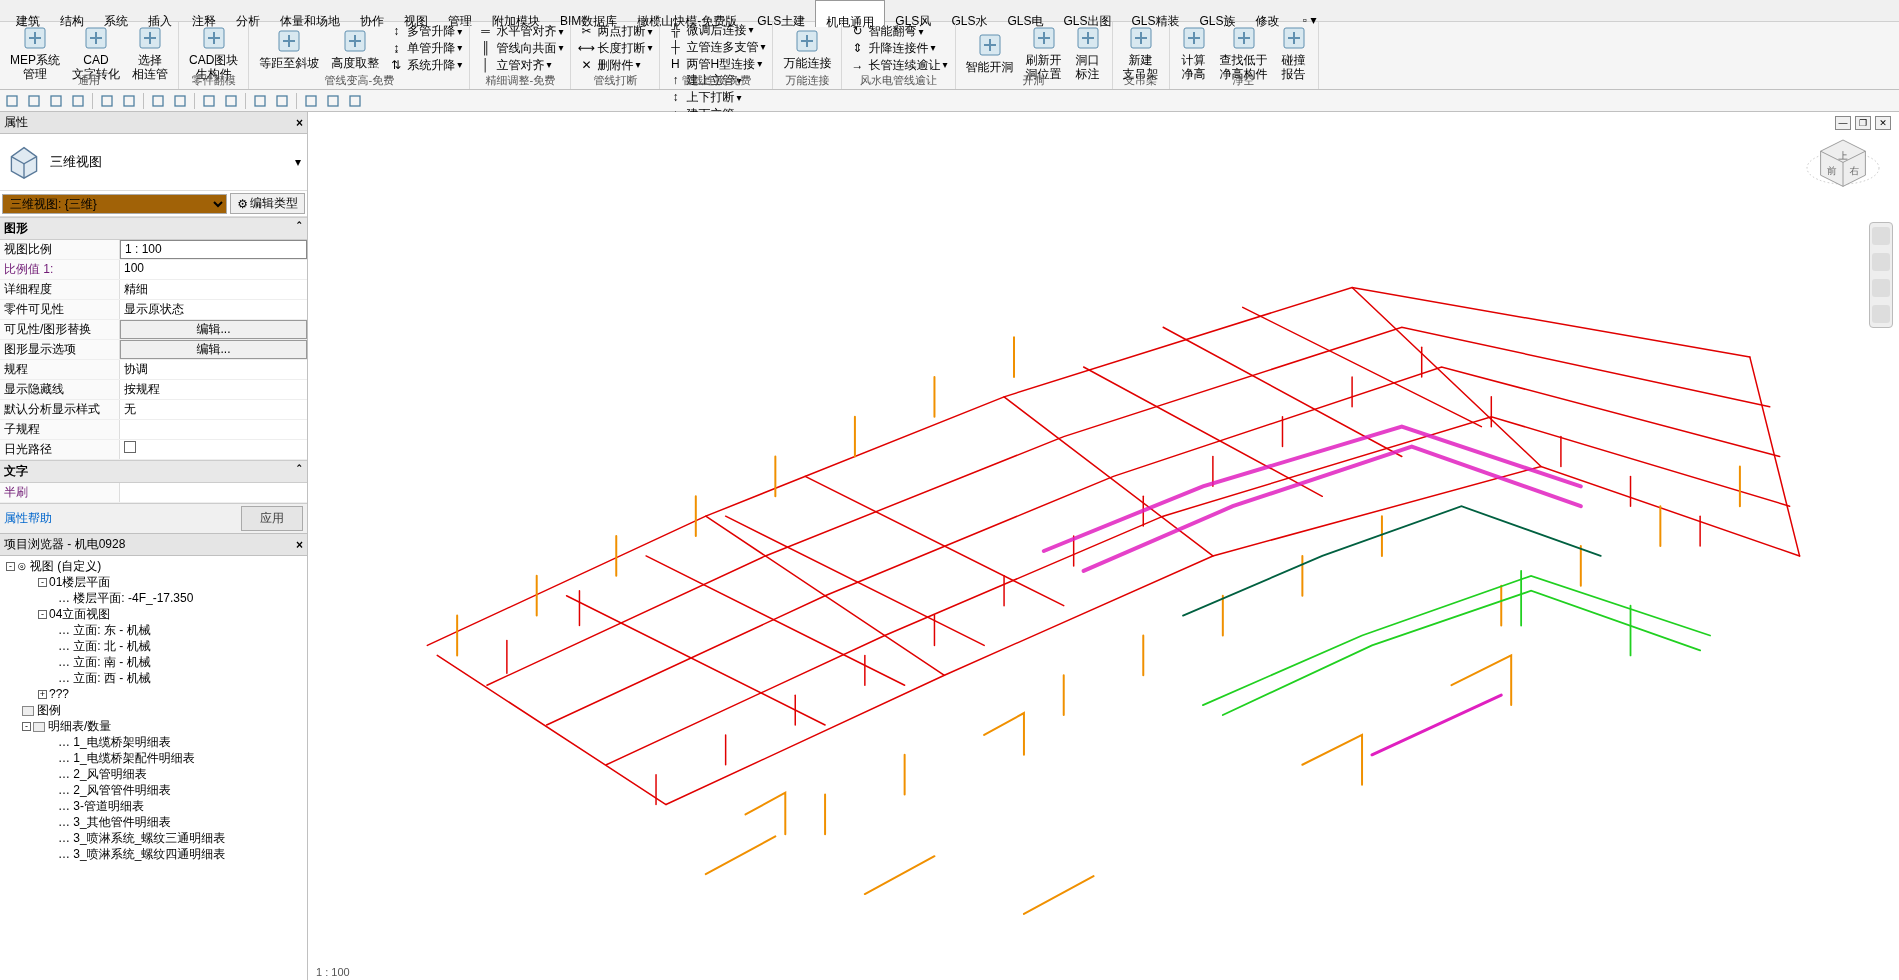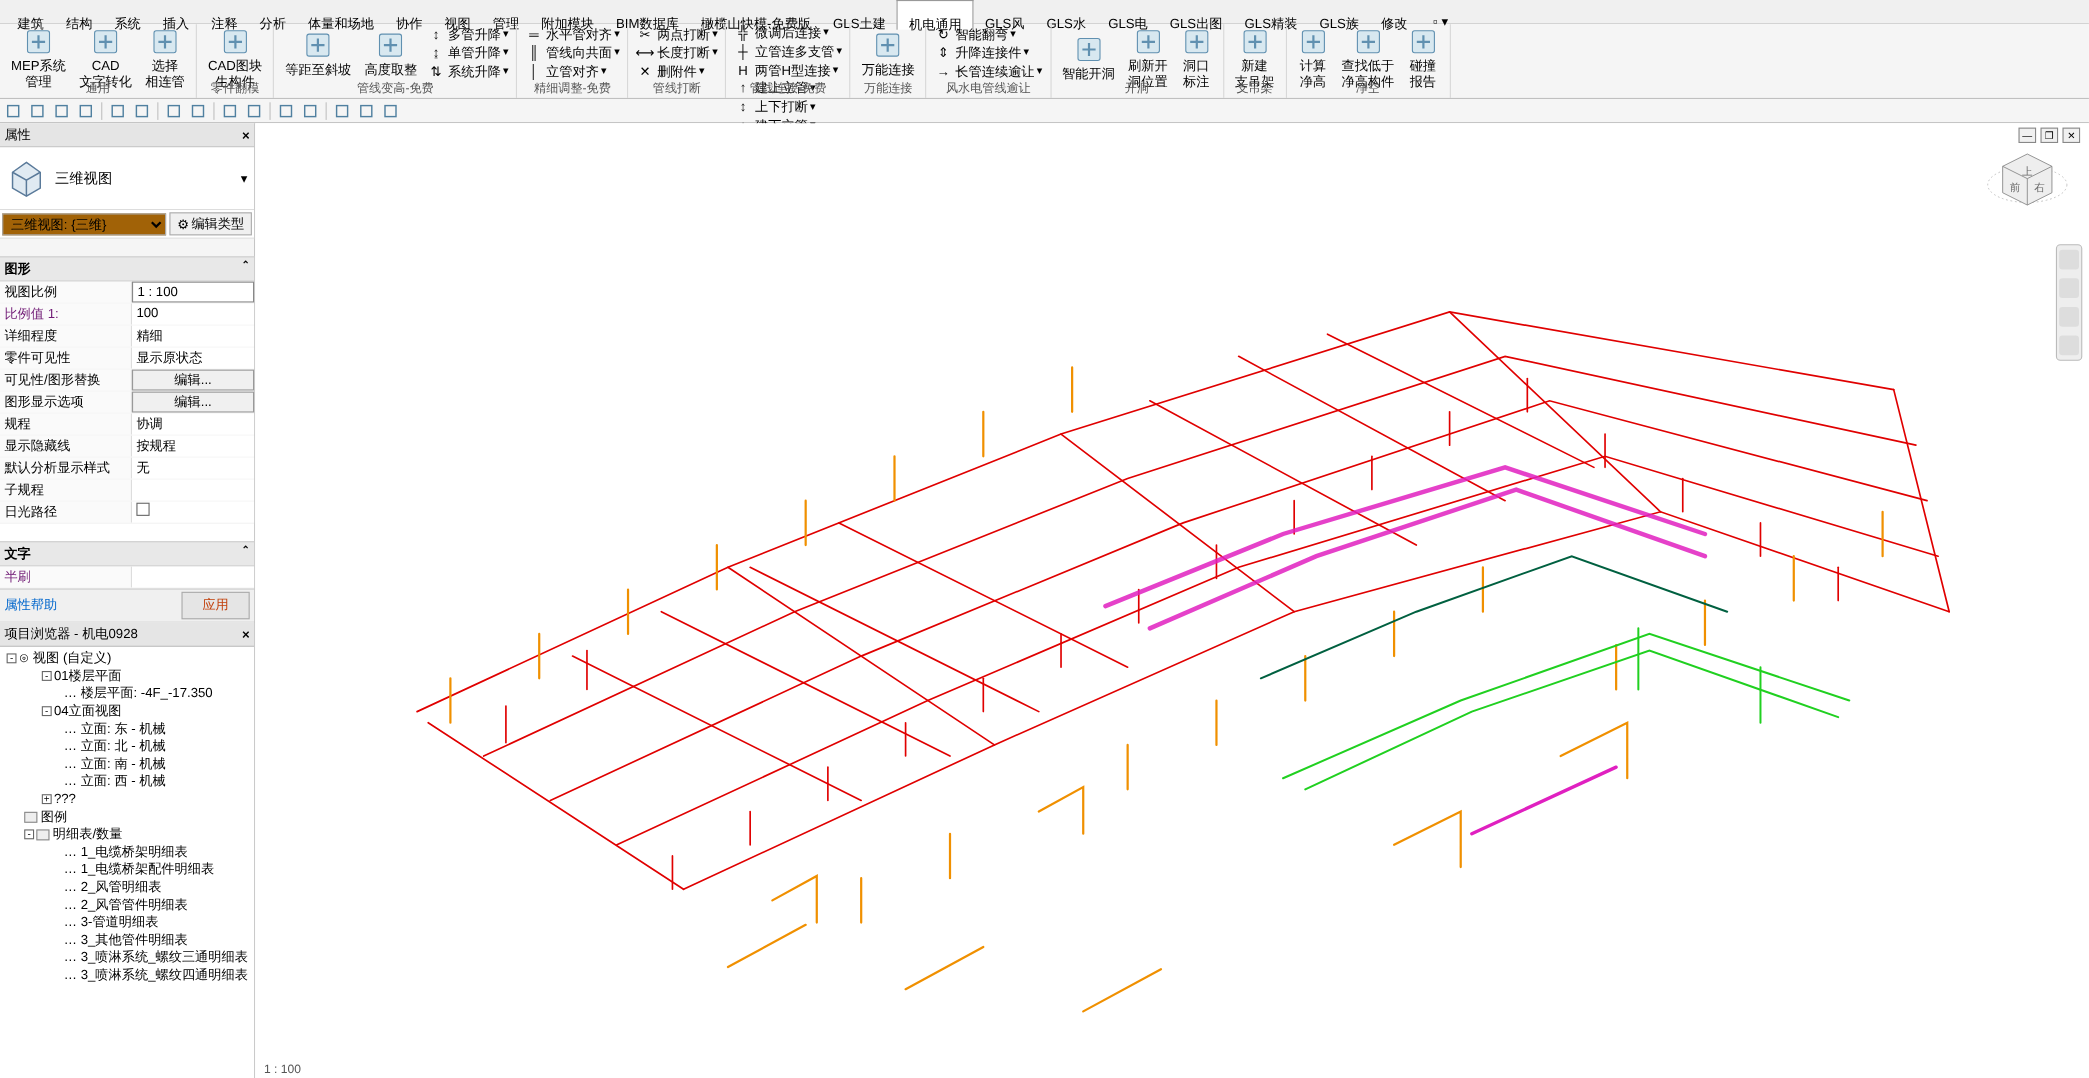--- a/index.html
+++ b/index.html
@@ -23,45 +23,45 @@
 .ribbon-group { padding-bottom: 14px; }
 .ribbon-dropdown { font-size: 10px; margin-left: 2px; }
 
 
 .qat { background: #f5f5f5; border-bottom: 1px solid #c0c0c0; display: flex; height: 22px; align-items: center; padding-left: 2px; gap: 2px; }
 .qat-btn { width: 20px; height: 18px; display:flex; align-items:center; justify-content:center; cursor:pointer; }
 .qat-sep { width:1px; height:16px; background:#c0c0c0; margin: 0 2px; }
 
 
 .main { display: flex; height: calc(980px - 22px - 68px - 22px); }
-.left-panels { width: 232px; display: flex; flex-direction: column; background: #f5f5f5; border-right: 1px solid #c0c0c0; }
+.left-panels { width: 308px; display: flex; flex-direction: column; background: #f5f5f5; border-right: 1px solid #c0c0c0; }
 
 
 .panel-header { background: #e5e5e5; border-bottom: 1px solid #c0c0c0; padding: 2px 4px; display:flex; justify-content:space-between; align-items:center; font-weight: normal; }
 .panel-header .x { cursor:pointer; font-weight:bold; }
 .properties-panel { flex: 0 0 auto; border-bottom: 1px solid #c0c0c0; }
 .prop-type { display:flex; align-items:center; padding: 10px 6px; border-bottom:1px solid #ddd; background:#fff; }
 .prop-type .icon { width:36px; height:36px; margin-right:8px; }
 .prop-type-name { font-size: 13px; }
 .prop-selector-row { display:flex; align-items:center; padding:2px; border-bottom:1px solid #ddd; background:#fff; }
 .prop-selector { flex:1; border:1px solid #aaa; padding:1px 3px; height:20px; background:#a16207; }
 .edit-type-btn { margin-left:3px; padding:1px 6px; border:1px solid #aaa; background:#f0f0f0; cursor:pointer; display:flex; align-items:center; gap:2px; }
 .prop-grid { background:#fff; }
-.prop-cat { background:#e8e8e8; padding:2px 4px; font-weight:bold; display:flex; justify-content:space-between; border-top:1px solid #ccc; border-bottom:1px solid #ccc;margin-top:16px; }
+.prop-cat { background:#e8e8e8; padding:2px 4px; font-weight:bold; display:flex; justify-content:space-between; border-top:1px solid #ccc; border-bottom:1px solid #ccc; }
 .prop-cat .arrow { font-size:9px; }
 .prop-row { display:flex; border-bottom:1px solid #eee; }
 .prop-label { width: 120px; padding: 1px 4px; border-right:1px solid #ddd; background:#fafafa; }
 .prop-label.dim { color:#701a75; }
 .prop-val { flex:1; padding: 1px 4px; background:#fff; }
 .prop-val.boxed { border:1px solid #888; }
 .prop-val-btn { text-align:center; border:1px solid #999; background:#f0f0f0; cursor:pointer; padding:0; }
 .prop-check { width:12px; height:12px; border:1px solid #666; display:inline-block; }
 .prop-footer { display:flex; justify-content:space-between; align-items:center; padding:2px 4px; border-top:1px solid #ccc; background:#f0f0f0; }
 .prop-footer a { color:#0066cc; cursor:pointer; text-decoration:none;font-family:Liberation Serif, serif; }
-.apply-btn { padding: 3px 18px; border:1px solid #aaa; background:#e5e5e5; color:#c2410c; cursor:default; }
+.apply-btn { padding: 3px 18px; border:1px solid #aaa; background:#e5e5e5; color:#404040; cursor:default; }
 
 
 .browser-panel { flex:1; overflow:auto; background:#fff; }
 .tree { padding: 2px; }
 .tree-item { padding: 0 2px; line-height: 16px; white-space: nowrap; cursor:default; }
 .tree-item .sq { display:inline-block; width:9px; height:9px; border:1px solid #666; text-align:center; line-height:7px; font-size:9px; margin-right:2px; vertical-align:middle; }
 .tree-item .leaf { margin-left: 4px; }
 .ind0 { padding-left: 4px; }
 .ind1 { padding-left: 20px; }
 .ind2 { padding-left: 36px; }

